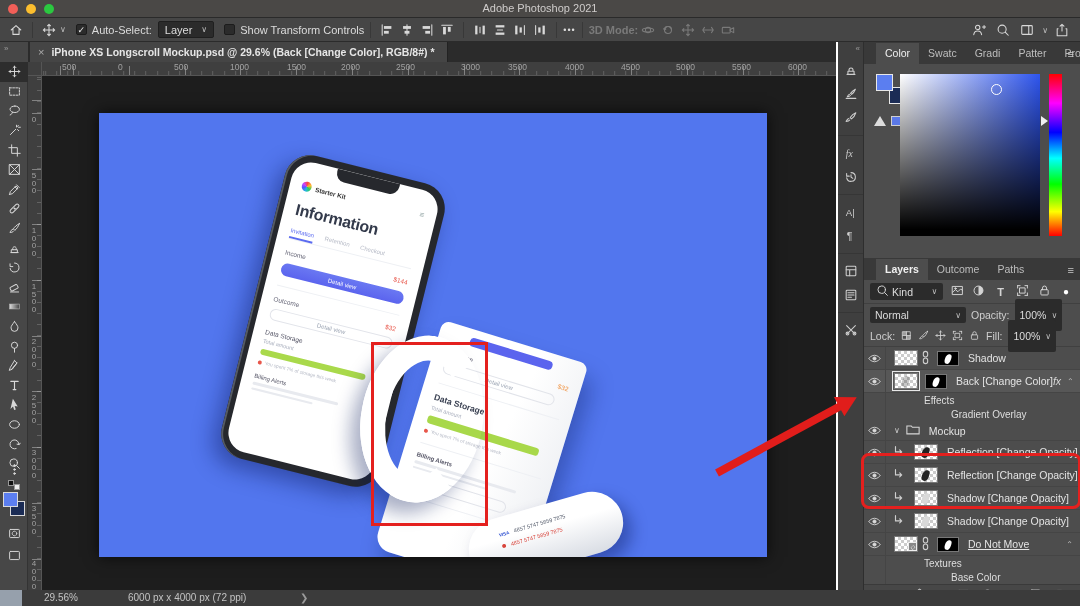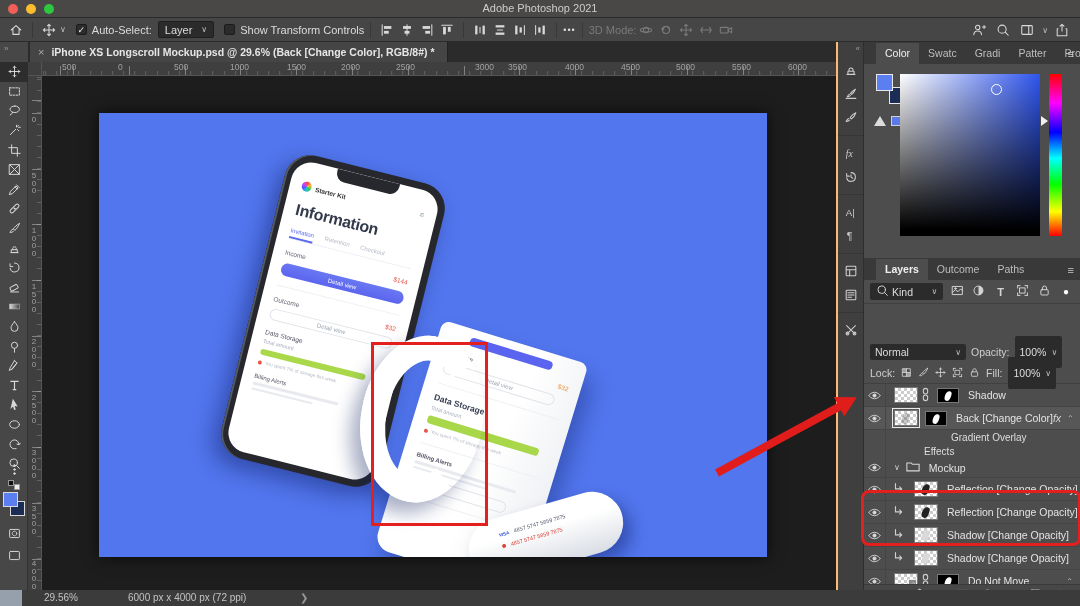--- a/index.html
+++ b/index.html
@@ -1,39 +1,39 @@
 <!DOCTYPE html>
 <html><head>
 <meta charset="utf-8">
 <style>
   * { margin:0; padding:0; box-sizing:border-box; }
   html,body { background:#111; }
   body { font-family:"Liberation Sans", sans-serif; }
-  .app { position:relative; width:1080px; height:606px; background:#fdba74; overflow:hidden;
+  .app { position:relative; width:1080px; height:606px; background:#ffffff; overflow:hidden;
          font-family:"Liberation Sans", sans-serif; color:#d6d6d6; }
 
   
   .titlebar { position:absolute; left:0; top:0; width:1080px; height:18px; background:#4a4846;
               border-bottom:1px solid #2a2a2a; }
   .tl { position:absolute; top:4px; width:10px; height:10px; border-radius:50%; }
   .tl.red{ left:8px; background:#f25f58; } .tl.yel{ left:26px; background:#fcbe2e; } .tl.grn{ left:44px; background:#2bc840; }
   .win-title { position:absolute; top:2px; left:0; width:100%; text-align:center; font-size:11px; color:#cfcccb; }
 
   
   .optbar { position:absolute; left:0; top:18px; width:1080px; height:24px; background:#464646;
             border-bottom:1px solid #2b2b2b; display:flex; align-items:center; font-size:11px; color:#dcdcdc; }
   .optbar .sep { width:1px; height:16px; background:#383838; margin:0 6px; }
   .ob-ic { width:20px; height:18px; display:flex; align-items:center; justify-content:center; color:#d9d9d9; }
   .ob-ic svg{ width:14px; height:14px; }
   .chev { font-size:8px; color:#bdbdbd; margin-left:1px; }
   .cbx { width:11px; height:11px; background:#2b2b2b; border:1px solid #1c1c1c; border-radius:2px;
          display:inline-flex; align-items:center; justify-content:center; color:#eee; font-size:9px; margin:0 5px 0 10px; }
   .dd { background:#2b2b2b; border:1px solid #1f1f1f; border-radius:2px; height:17px; padding:0 6px;
         display:inline-flex; align-items:center; gap:8px; margin-left:6px; color:#ddd; }
-  .grayed { color:#7a7a7a !important; }
+  .grayed { color:#7a7a7a !important;font-weight:bold; }
   .opt-right { position:absolute; right:8px; top:0; height:24px; display:flex; align-items:center; gap:4px; }
 
   
   .tabbar { position:absolute; left:28px; top:42px; width:808px; height:20px; background:#2b2b2b; }
   .doc-tab { position:absolute; left:2px; top:0; height:20px; background:#454545; display:flex; align-items:center;
              padding:0 12px 0 8px; gap:7px; font-size:10.5px; color:#e6e6e6; border-right:1px solid #222;}
   .doc-tab .x { color:#aaa; font-size:11px; }
   .tools-head { position:absolute; left:0; top:42px; width:28px; height:20px; background:#474747; color:#9b9b9b;
                 font-size:8px; padding:2px 0 0 4px; letter-spacing:-1px;}
 
@@ -147,21 +147,21 @@
          background:linear-gradient(to bottom,#f00 0%,#f0f 18%,#00f 36%,#0ff 52%,#0f0 68%,#ff0 85%,#f60 94%,#f00 100%); }
   .hue-arrow { position:absolute; right:32px; top:52px; width:0; height:0;
                border-top:5px solid transparent; border-bottom:5px solid transparent; border-left:7px solid #f0f0f0; }
 
   
   .layers-panel { position:relative; margin-top:4px; }
   .lp-filter { height:24px; display:flex; align-items:center; padding:0 6px; gap:6px; border-bottom:1px solid #404040;}
   .kind-dd { background:#2b2b2b; border-radius:2px; height:17px; display:flex; align-items:center; gap:5px; padding:0 6px; font-size:10.5px; color:#ddd; width:78px;}
   .f-ic { color:#d4d4d4; width:17px; text-align:center; font-size:10px; }
   .f-ic svg { width:13px; height:13px; }
-  .lp-blend { height:22px; display:flex; align-items:center; padding:0 6px; gap:5px; font-size:10.5px; color:#cfcfcf;margin-top:37px; }
+  .lp-blend { height:22px; display:flex; align-items:center; padding:0 6px; gap:5px; font-size:10.5px; color:#cfcfcf; }
   .lp-blend .dd2 { background:#2b2b2b; border-radius:2px; height:16px; display:flex; align-items:center; justify-content:space-between; padding:0 5px; color:#ddd; }
   .lp-lock { height:21px; display:flex; align-items:center; padding:0 6px; gap:6px; font-size:10.5px; color:#cfcfcf; border-bottom:1px solid #404040;}
   .lk { color:#d4d4d4; } .lk svg{ width:11px; height:11px; }
   .val-dd { background:#2b2b2b; border-radius:2px; height:32px; display:flex; align-items:center; gap:4px; padding:0 5px; color:#ddd;}
 
   .lrows { position:relative; }
   .lrow { position:relative; display:flex; align-items:center; height:23px; border-bottom:1px solid #454545; font-size:10.5px; color:#e3e3e3; }
   .lrow.sel { background:#575757; }
   .eyebox { width:22px; text-align:center; color:#dcdcdc; flex:0 0 auto; border-right:1px solid #454545; align-self:stretch; display:flex; align-items:center; justify-content:center;}
   .eyebox svg { width:13px; height:9px; }
@@ -516,21 +516,21 @@
 
   <div class="ruler-corner"></div>
   <div class="hruler" id="hruler">
       <span style="left:20px">500</span>
       <span style="left:76px">0</span>
       <span style="left:132px">500</span>
       <span style="left:188px">1000</span>
       <span style="left:245px">1500</span>
       <span style="left:299px">2000</span>
       <span style="left:354px">2500</span>
-      <span style="left:433px">3000</span>
+      <span style="left:419px">3000</span>
       <span style="left:466px">3500</span>
       <span style="left:523px">4000</span>
       <span style="left:579px">4500</span>
       <span style="left:634px">5000</span>
       <span style="left:690px">5500</span>
       <span style="left:746px">6000</span>
     </div>
   <div class="vruler" id="vruler">
       <div style="top:40px">0</div>
       <div style="top:96px">5<br>0<br>0</div>
@@ -828,31 +828,31 @@
             </span>
             <span class="mask">
               <i></i>
             </span>
             <span class="lname">Back [Change Color]</span>
             <span class="fxb">fx</span>
             <span class="colch" style="">⌃</span>
           </div>
           <div class="lrow subrow">
       <span class="eyebox"></span>
-      <span style="width:56px"></span>
-      <span class="lname">Gradient Overlay</span>
-          </div>
-          <div class="lrow subrow">
-      <span class="eyebox"></span>
       <span style="width:34px"></span>
       <span style="transform:scale(.8)"><svg viewBox="0 0 18 12" fill="none" stroke="currentColor" stroke-width="1.2">
                 <path d="M1 6s3.2-4.5 8-4.5S17 6 17 6s-3.2 4.5-8 4.5S1 6 1 6z"></path>
                 <circle cx="9" cy="6" r="2.2" fill="currentColor"></circle>
               </svg></span>
       <span class="lname" style="margin-left:4px">Effects</span>
+          </div>
+          <div class="lrow subrow">
+      <span class="eyebox"></span>
+      <span style="width:56px"></span>
+      <span class="lname">Gradient Overlay</span>
           </div>
           <div class="lrow" style="height:20px">
       <span class="eyebox">
               <svg viewBox="0 0 18 12" fill="none" stroke="currentColor" stroke-width="1.2">
                 <path d="M1 6s3.2-4.5 8-4.5S17 6 17 6s-3.2 4.5-8 4.5S1 6 1 6z"></path>
                 <circle cx="9" cy="6" r="2.2" fill="currentColor"></circle>
               </svg>
             </span>
       <span class="grp-ch">∨</span>
       <span class="folder"><svg viewBox="0 0 16 12" fill="none" stroke="currentColor" stroke-width="1.2">

